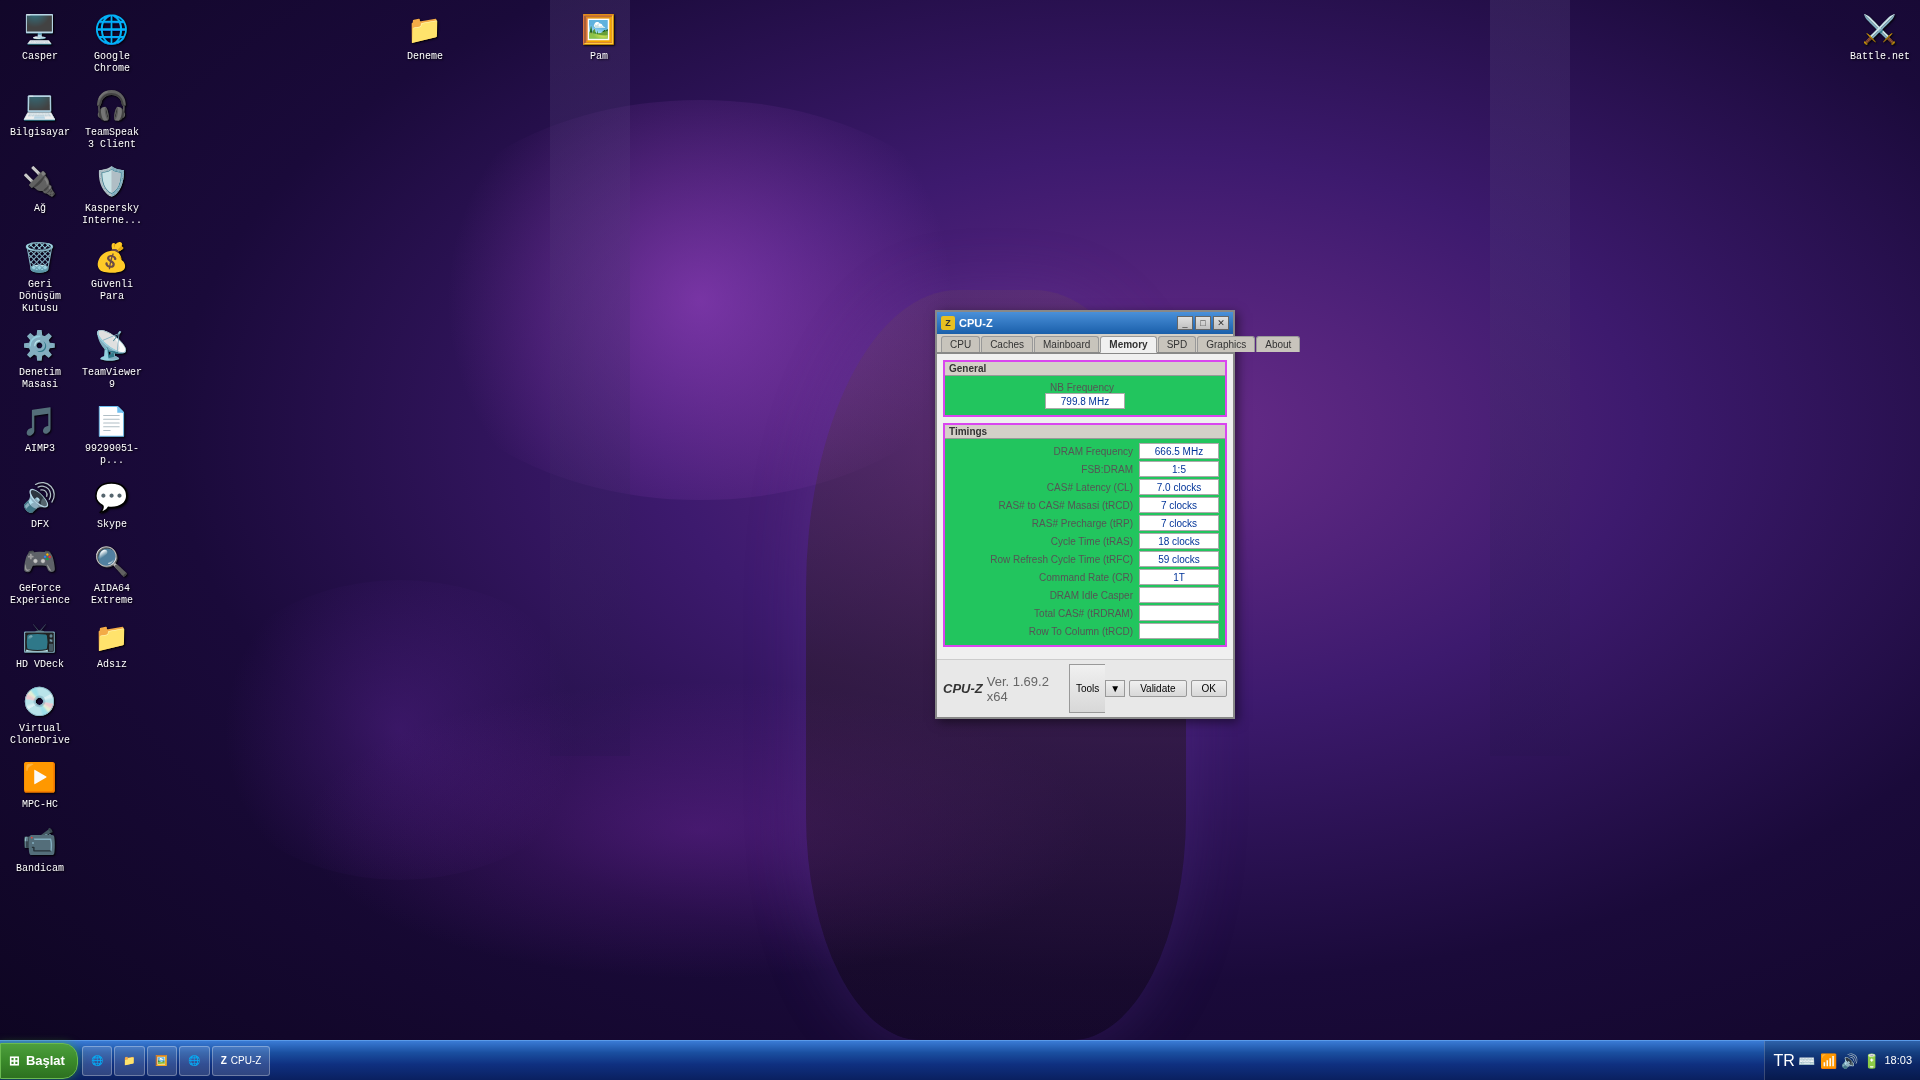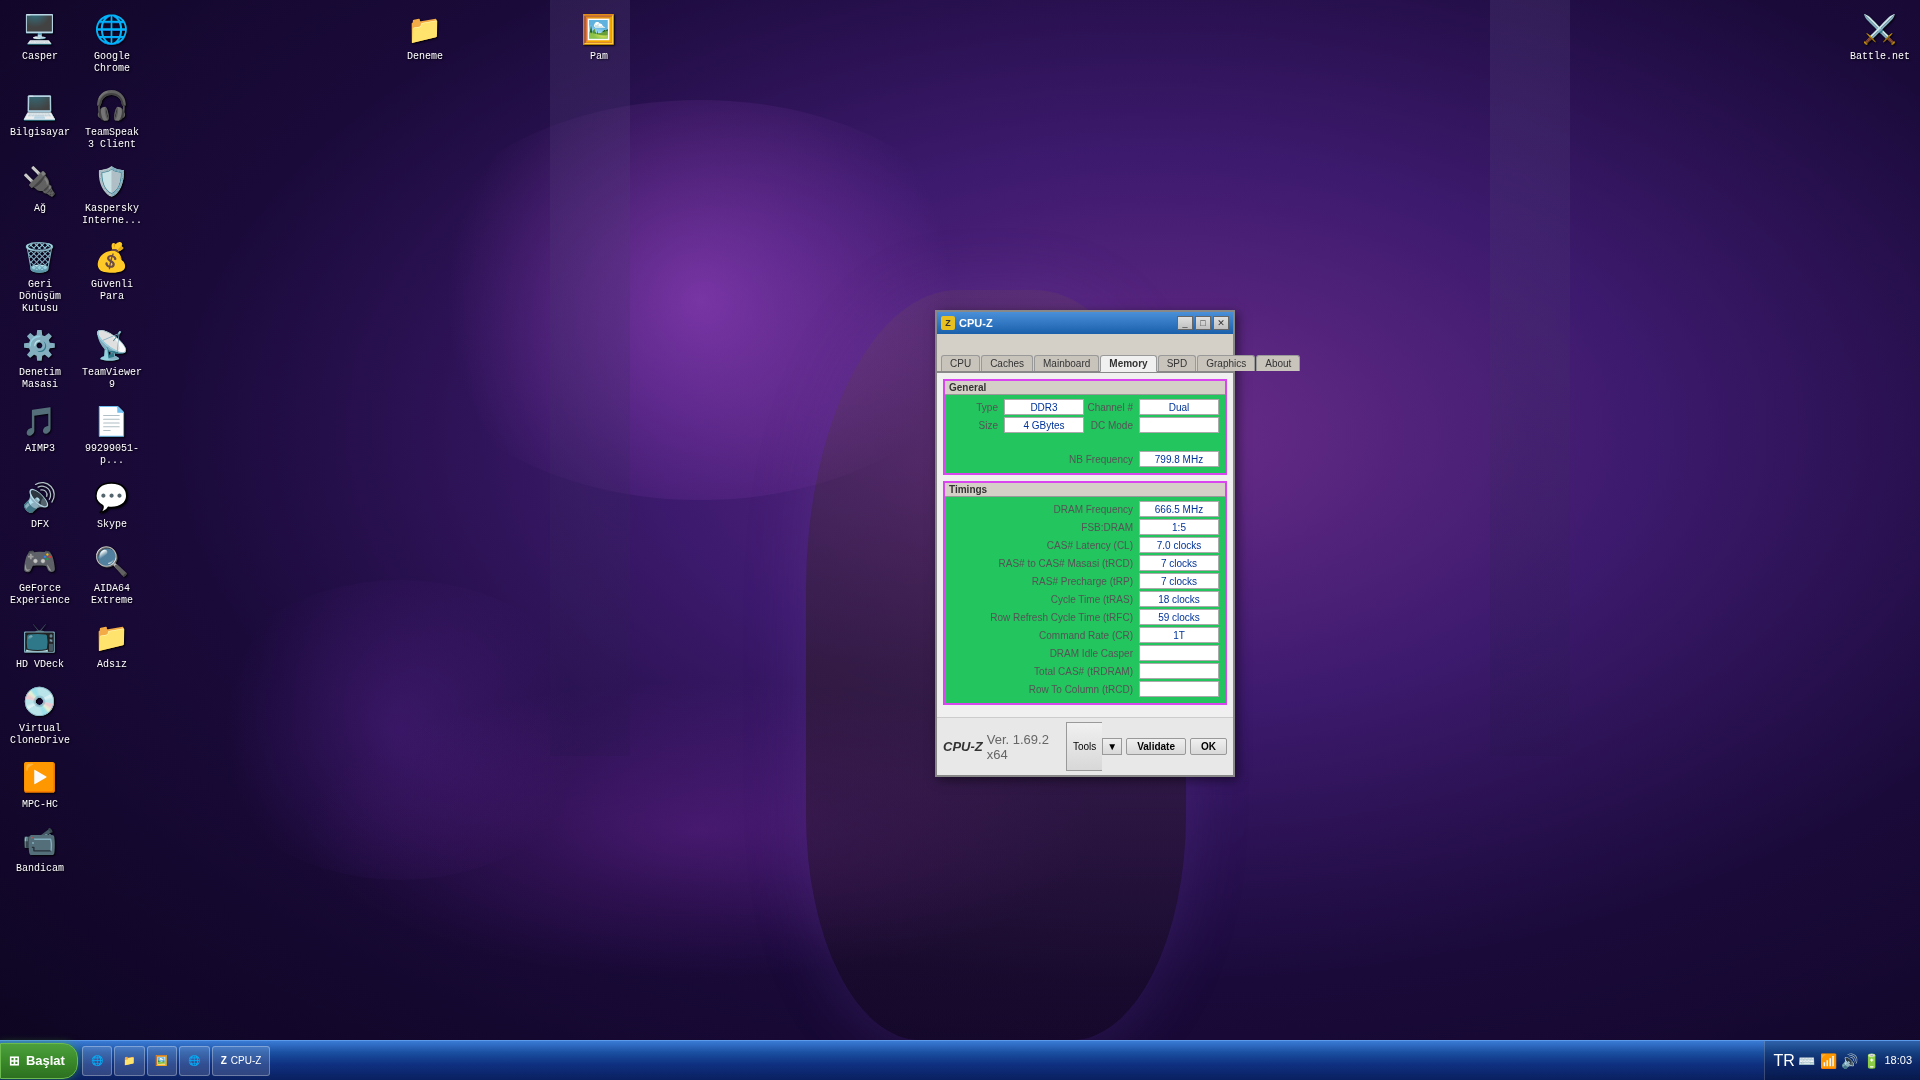--- a/index.html
+++ b/index.html
@@ -207,21 +207,20 @@
 
     .tab {
       padding: 2px 8px;
       font-size: 10px;
       cursor: pointer;
       border: 1px solid #999;
       border-bottom: none;
       background: #c8c4bc;
       border-radius: 3px 3px 0 0;
       color: #333;
-      margin-top: 19px;
     }
 
     .tab.active {
       background: #f0f0f0;
       border-bottom: 1px solid #f0f0f0;
       margin-bottom: -1px;
       z-index: 1;
       font-weight: bold;
     }
 
@@ -305,21 +304,20 @@
       flex: 1;
     }
 
     .footer-btn {
       padding: 2px 10px;
       font-size: 10px;
       border: 1px solid #999;
       background: linear-gradient(to bottom, #f0f0f0, #d8d8d8);
       cursor: pointer;
       border-radius: 2px;
-      font-weight: bold;
     }
 
     .footer-dropdown {
       display: flex;
       align-items: center;
     }
 
     .footer-tools {
       padding: 18px 6px;
       font-size: 10px;
@@ -501,43 +499,21 @@
       <div class="tab">SPD</div>
       <div class="tab">Graphics</div>
       <div class="tab">About</div>
     </div>
 
     <div class="window-content">
 
       <div class="section-group">
         <div class="section-title">General</div>
         <div class="section-body">
-          <div style="display:grid;grid-template-columns:1fr 1fr;gap:2px;">
-            <div>
-              <div class="info-row">
-                <span class="info-label">Type</span>
-                <span class="info-value">DDR3</span>
-              </div>
-              <div class="info-row">
-                <span class="info-label">Size</span>
-                <span class="info-value">4 GBytes</span>
-              </div>
-            </div>
-            <div>
-              <div class="info-row">
-                <span class="info-label">Channel #</span>
-                <span class="info-value">Dual</span>
-              </div>
-              <div class="info-row">
-                <span class="info-label">DC Mode</span>
-                <span class="info-value empty">&nbsp;</span>
-              </div>
-            </div>
-          </div>
-          <div class="info-row" style="justify-content:flex-end;margin-top:16px;">
+          <div class="info-row" style="justify-content:flex-end;margin-top:2px;flex-direction:column;">
             <span class="info-label">NB Frequency</span>
             <span class="info-value">799.8 MHz</span>
           </div>
         </div>
       </div>
 
       <div class="section-group">
         <div class="section-title">Timings</div>
         <div class="section-body">
 

